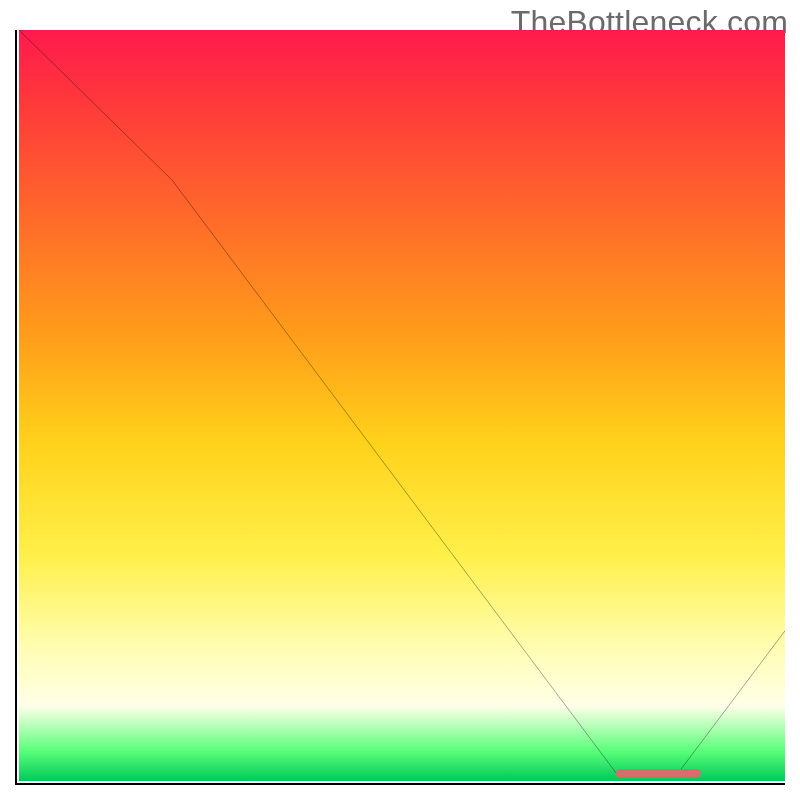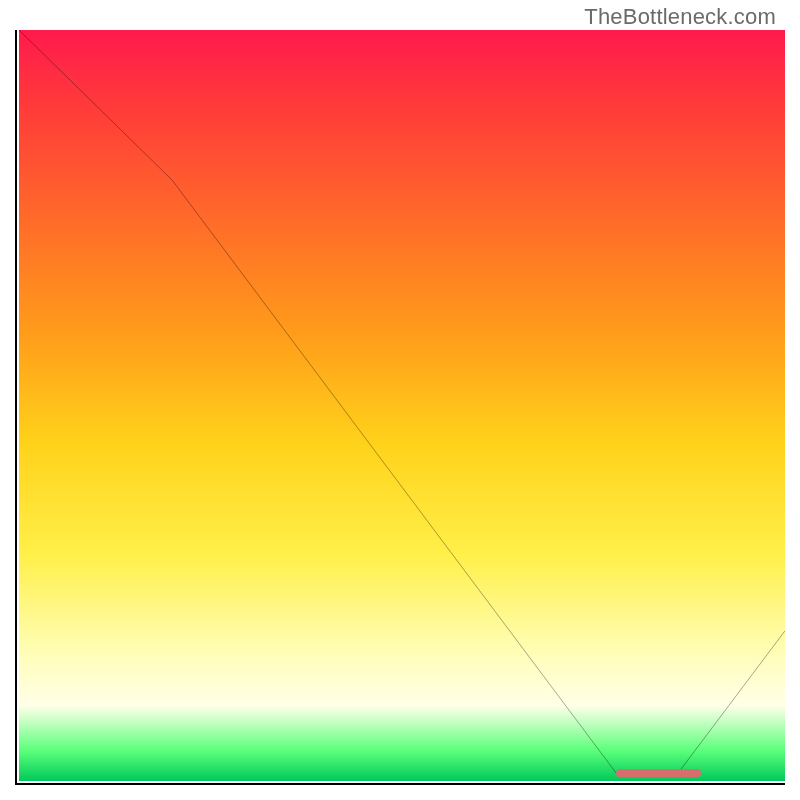--- a/index.html
+++ b/index.html
@@ -11,22 +11,22 @@
     font-family: Arial, Helvetica, sans-serif;
   }
   .frame {
     position: relative;
     width: 800px;
     height: 800px;
   }
   .watermark {
     position: absolute;
     top: 4px;
-    right: 24px;
-    font-size: 22px;
+    right: 12px;
+    font-size: 32px;
     font-weight: 500;
     color: #6a6a6a;
     letter-spacing: 0.2px;
   }
   .plot-area {
     position: absolute;
     left: 15px;
     top: 30px;
     width: 770px;
     height: 755px;

